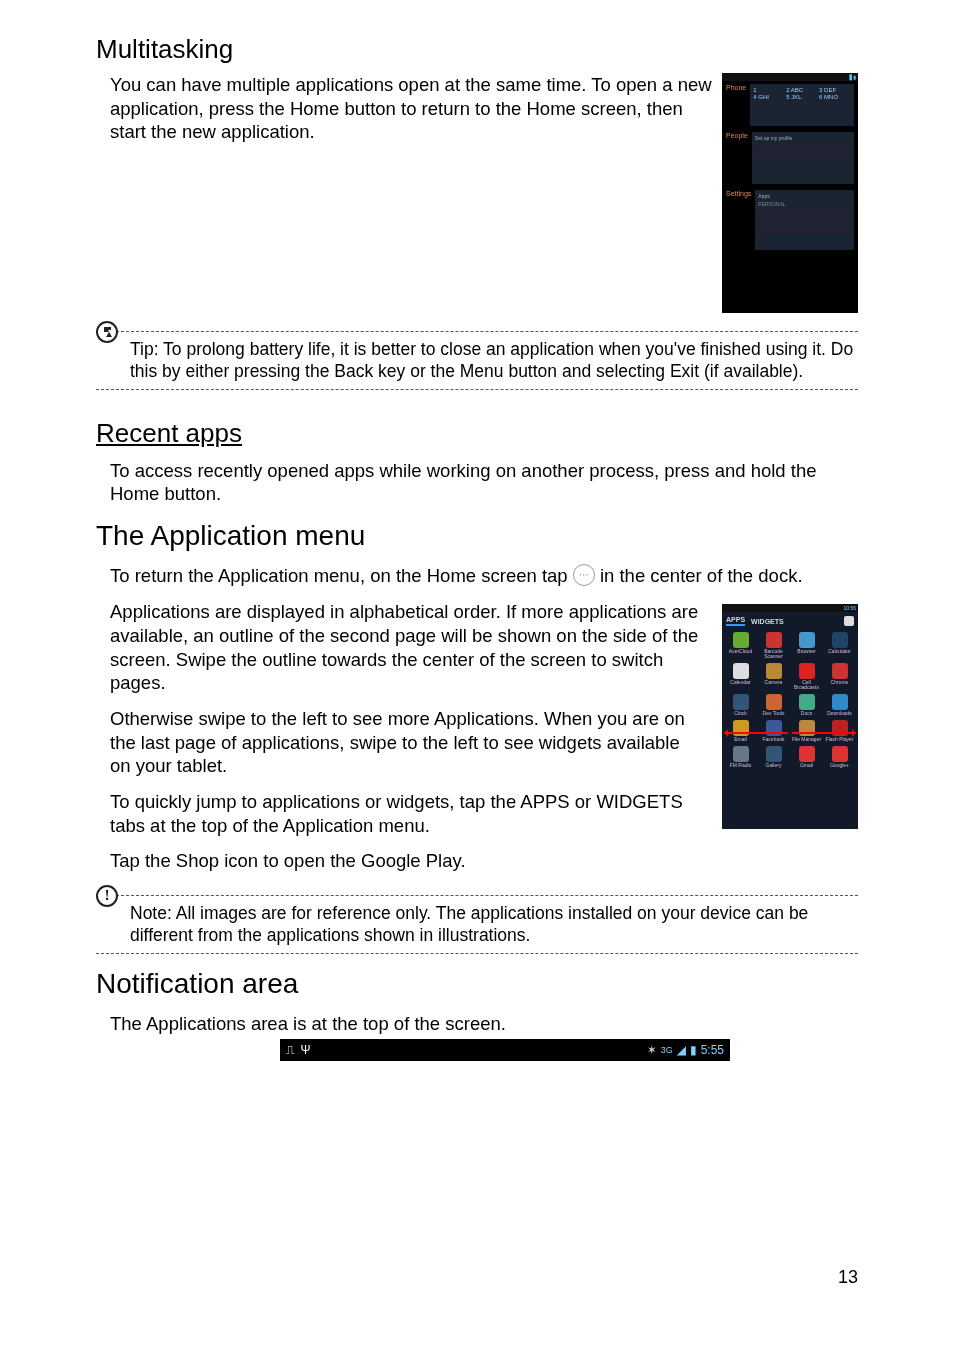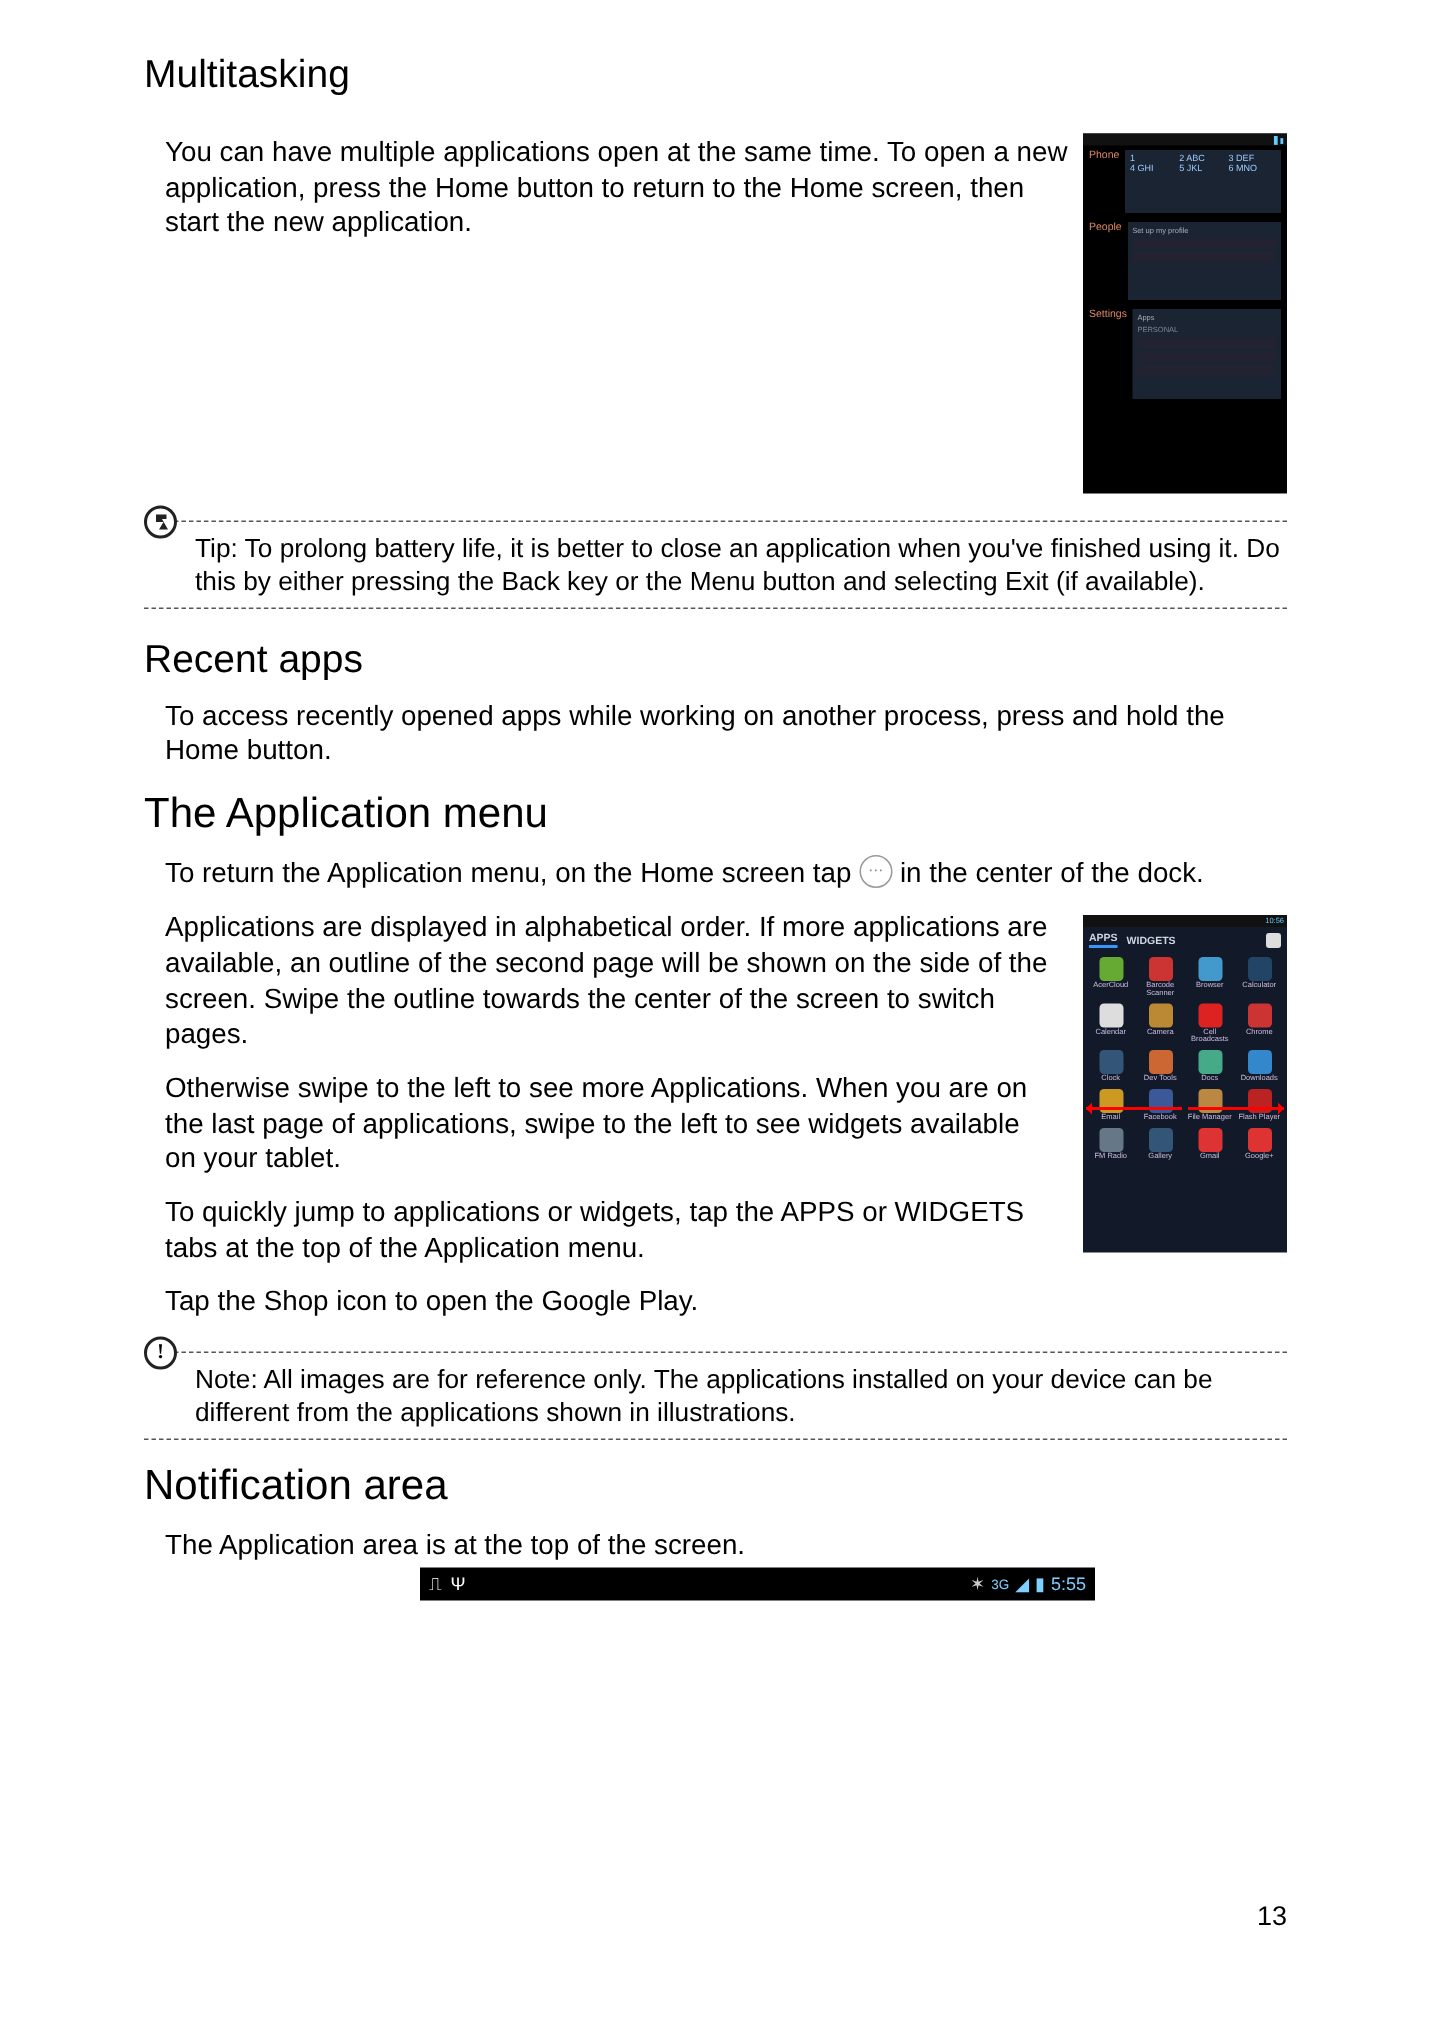--- a/index.html
+++ b/index.html
@@ -11,27 +11,28 @@
     position: relative;
     color: #000;
   }
   .page {
     padding: 30px 96px 30px 96px;
   }
   h2.h2a {
     font-size: 26px;
     font-weight: 400;
     margin-top: 4px;
-    margin-bottom: 24px;
+    margin-bottom: 8px;
   }
   h2.h2b {
     font-size: 26px;
     font-weight: 400;
-    margin-top: 18px;
+    margin-top: 28px;
     margin-bottom: 10px;
+    text-decoration: underline;
   }
   h1.h1 {
     font-size: 28px;
     font-weight: 400;
     margin-top: 14px;
     margin-bottom: 12px;
   }
   .body {
     font-size: 18.5px;
     line-height: 1.28;
@@ -323,21 +324,21 @@
 
   <div class="clear"></div>
 
   <div class="callout">
     <div class="cicon" style="font-family:serif;">!</div>
     <span class="bold">Note:</span><span> All images are for reference only. The applications installed on your device can be different from the applications shown in illustrations.</span>
   </div>
 
   <h1 class="h1">Notification area</h1>
   <div class="indent body">
-    <p>The Application area is at the top of the screen.</p>
+    <p>The Applications area is at the top of the screen.</p>
     <div class="statusbar">
       <div class="sb-left">
         <span>⎍</span>
         <span>Ψ</span>
       </div>
       <div class="sb-right">
         <span style="color:#ccc;">✶</span>
         <span style="font-size:9px;">3G</span>
           <span>◢</span>
         <span>▮</span>

